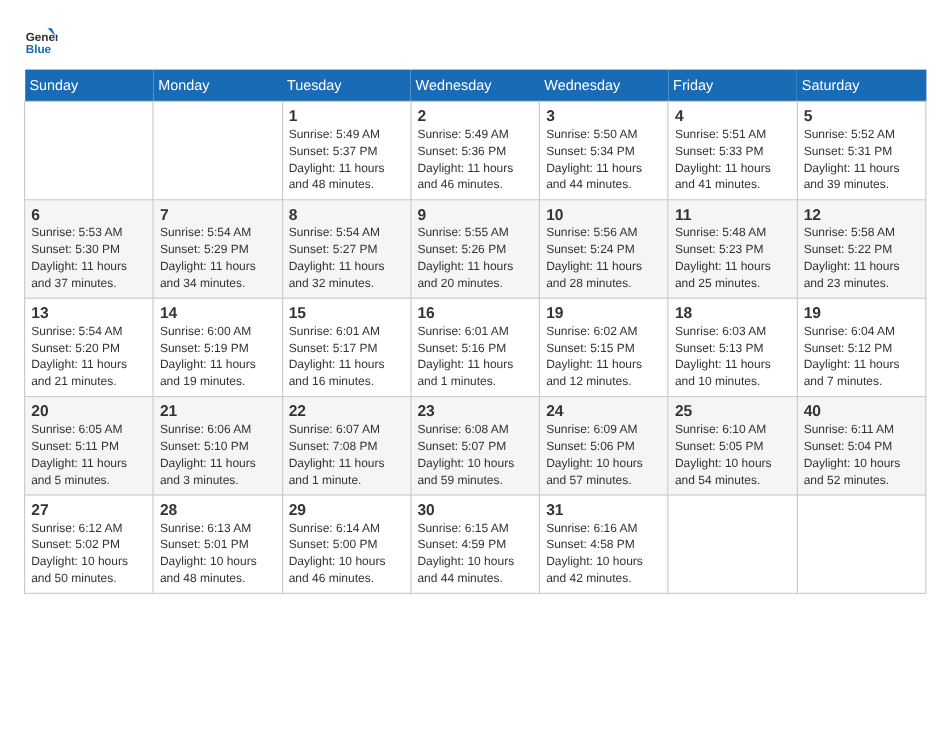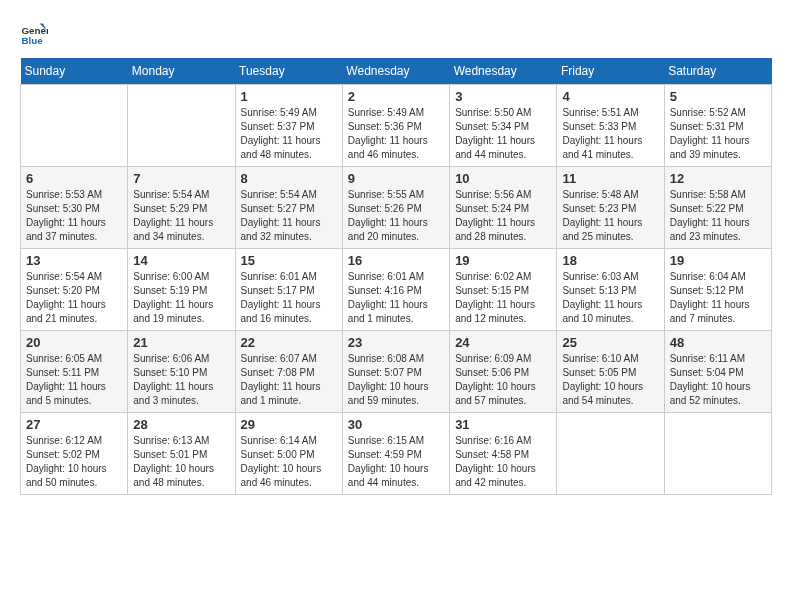--- a/index.html
+++ b/index.html
@@ -237,21 +237,21 @@
         <div class="cell-text">
           <span>Sunrise: 6:01 AM</span><br>
           <span>Sunset: 5:17 PM</span><br>
           <span>Daylight: 11 hours and 16 minutes.</span>
         </div>
       </td>
         <td>
         <span class="day-num">16</span>
         <div class="cell-text">
           <span>Sunrise: 6:01 AM</span><br>
-          <span>Sunset: 4:16 PM</span><br>
+          <span>Sunset: 5:16 PM</span><br>
           <span>Daylight: 11 hours and 1 minutes.</span>
         </div>
       </td>
         <td>
         <span class="day-num">19</span>
         <div class="cell-text">
           <span>Sunrise: 6:02 AM</span><br>
           <span>Sunset: 5:15 PM</span><br>
           <span>Daylight: 11 hours and 12 minutes.</span>
         </div>
@@ -316,21 +316,21 @@
       </td>
         <td>
         <span class="day-num">25</span>
         <div class="cell-text">
           <span>Sunrise: 6:10 AM</span><br>
           <span>Sunset: 5:05 PM</span><br>
           <span>Daylight: 10 hours and 54 minutes.</span>
         </div>
       </td>
         <td>
-        <span class="day-num">48</span>
+        <span class="day-num">40</span>
         <div class="cell-text">
           <span>Sunrise: 6:11 AM</span><br>
           <span>Sunset: 5:04 PM</span><br>
           <span>Daylight: 10 hours and 52 minutes.</span>
         </div>
       </td>
       </tr>
       <tr>
         <td>
         <span class="day-num">27</span>

